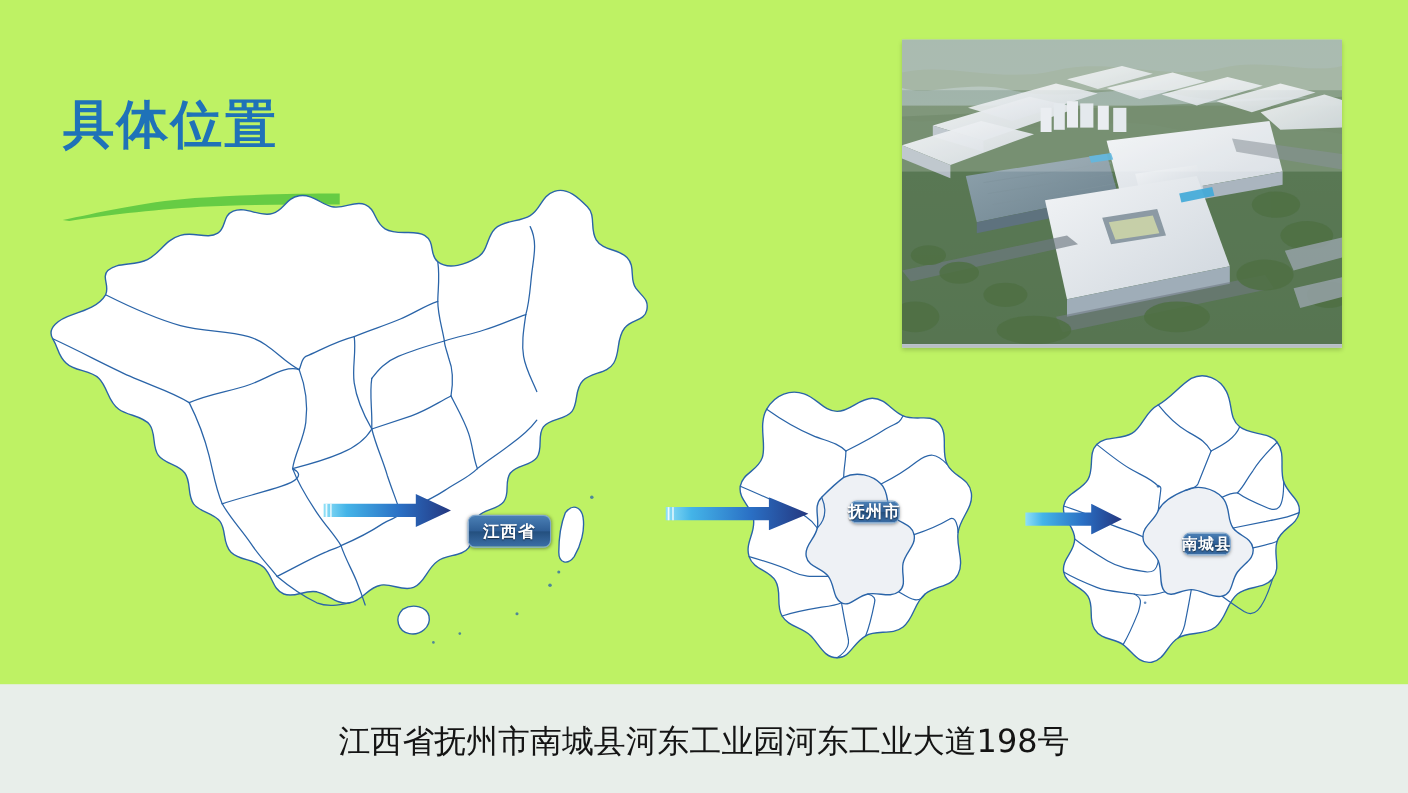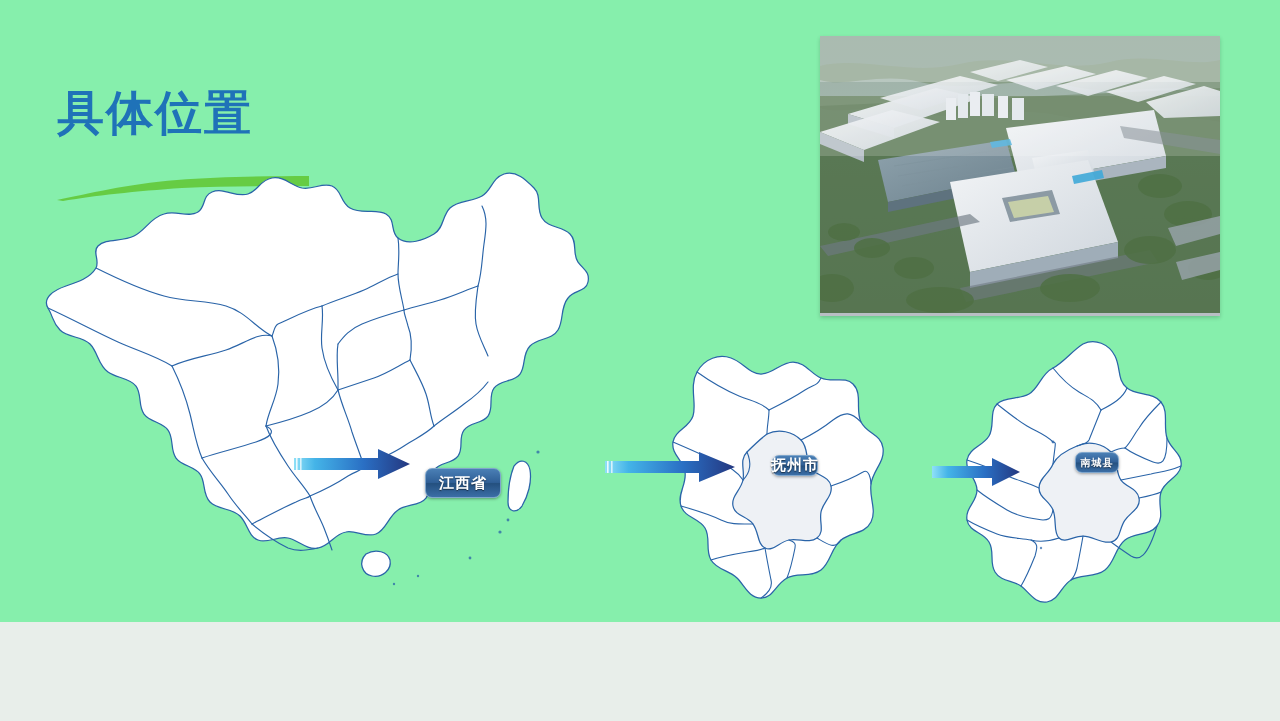--- a/index.html
+++ b/index.html
@@ -3,21 +3,21 @@
 <meta charset="utf-8">
 <title>具体位置</title>
 <style>
   html,body{margin:0;padding:0;}
   body{
     width:1280px;height:721px;
     background:#ffffff;
     font-family:"Liberation Sans","DejaVu Sans",sans-serif;
     overflow:hidden;position:relative;
   }
-  .slide{position:absolute;inset:0;background:#86efac;text-decoration:underline;}
+  .slide{position:absolute;inset:0;background:#bef264;text-decoration:underline;}
 
   
   .title{
     position:absolute;left:57px;top:89px;
     font-size:47px;font-weight:bold;
     color:#1f72b8;letter-spacing:2px;line-height:1;
     white-space:nowrap;
   }
   .title-swoosh{
     position:absolute;left:57px;top:172px;
@@ -62,21 +62,21 @@
     border-radius:7px;
     color:#ffffff;
     font-weight:bold;
     text-shadow:0 1px 1px rgba(0,0,0,.5);
     box-shadow:0 1px 3px rgba(0,0,0,.35);
     letter-spacing:1px;
     white-space:nowrap;
   }
   #badge-jiangxi{left:425px;top:468px;width:74px;height:28px;font-size:15px;}
   #badge-fuzhou{left:772px;top:455px;width:44px;height:19px;font-size:15px;}
-  #badge-nancheng{left:1075px;top:452px;width:42px;height:19px;font-size:10px;}
+  #badge-nancheng{left:1075px;top:484px;width:42px;height:19px;font-size:14px;}
 
   
   .footer-band{
     position:absolute;left:0;top:622px;width:1280px;height:99px;
     background:#e8eeea;
   }
   .footer-text{
     position:absolute;left:0;top:655px;width:1280px;
     text-align:center;
     font-size:29px;color:#141414;
@@ -401,14 +401,15 @@
     </svg>
   </div>
 
   <div class="badge" id="badge-jiangxi">江西省</div>
 
   <div class="badge" id="badge-fuzhou">抚州市</div>
 
   <div class="badge" id="badge-nancheng">南城县</div>
 
   <div class="footer-band"></div>
+  <div class="footer-text">江西省抚州市南城县河东工业园河东工业大道198号</div>
 
 </div>
 
 </body></html>

